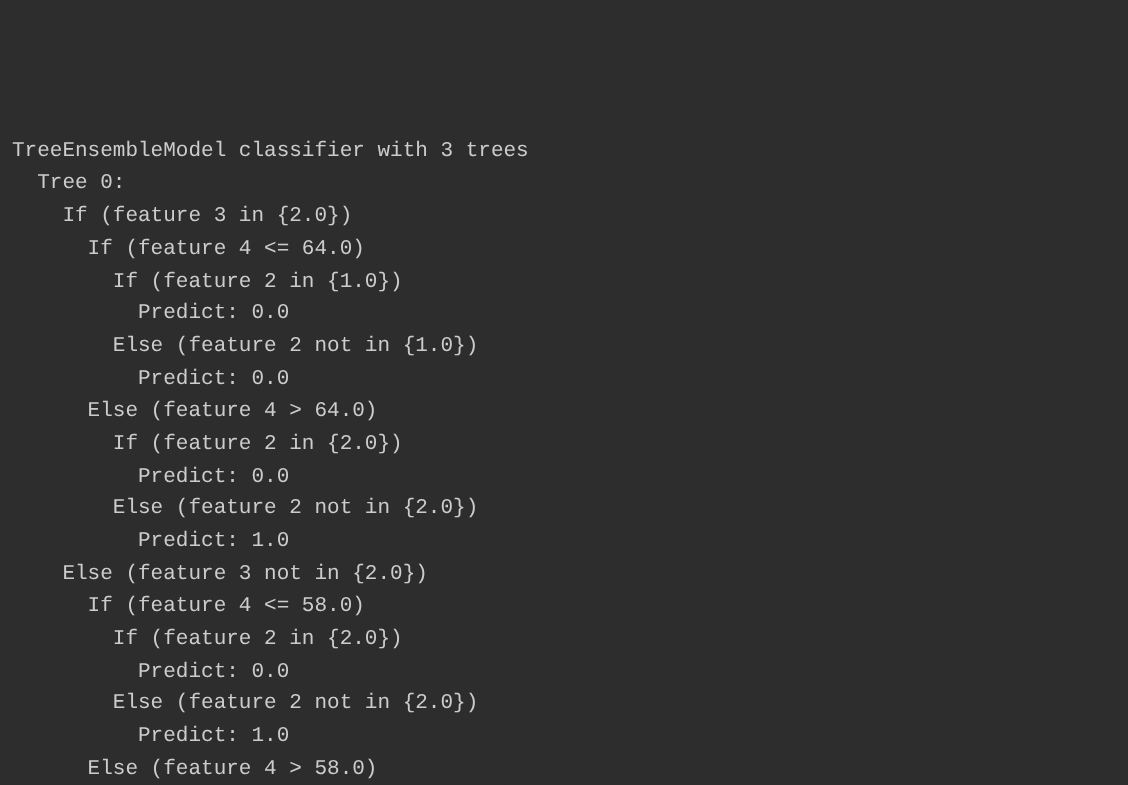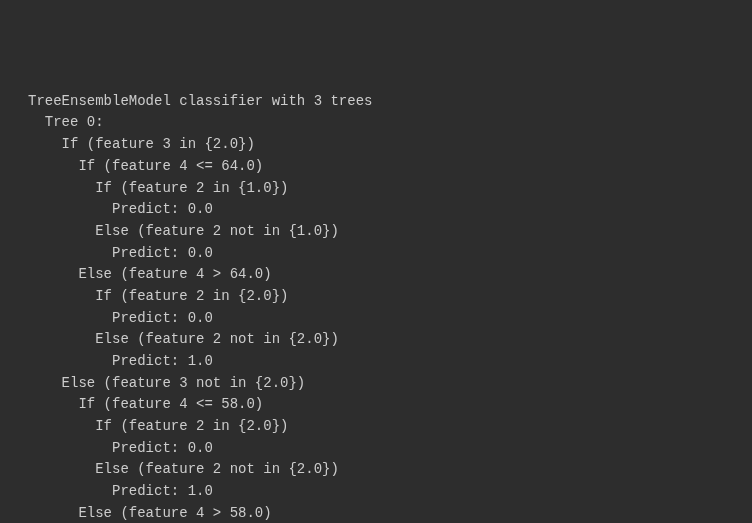--- a/index.html
+++ b/index.html
@@ -14,21 +14,20 @@
       font-size: 14px;
       line-height: 1.55;
       padding: 4px 8px;
       white-space: pre;
       width: 752px;
       height: 523px;
       overflow: hidden;
     }
     .output-line {
       display: block;
-      margin-left: 20px;
     }
   </style>
 </head>
 <body>
 
 
 
 <div id="console-container"><span class="output-line">TreeEnsembleModel classifier with 3 trees</span><span class="output-line"></span><span class="output-line">  Tree 0:</span><span class="output-line">    If (feature 3 in {2.0})</span><span class="output-line">      If (feature 4 &lt;= 64.0)</span><span class="output-line">        If (feature 2 in {1.0})</span><span class="output-line">          Predict: 0.0</span><span class="output-line">        Else (feature 2 not in {1.0})</span><span class="output-line">          Predict: 0.0</span><span class="output-line">      Else (feature 4 &gt; 64.0)</span><span class="output-line">        If (feature 2 in {2.0})</span><span class="output-line">          Predict: 0.0</span><span class="output-line">        Else (feature 2 not in {2.0})</span><span class="output-line">          Predict: 1.0</span><span class="output-line">    Else (feature 3 not in {2.0})</span><span class="output-line">      If (feature 4 &lt;= 58.0)</span><span class="output-line">        If (feature 2 in {2.0})</span><span class="output-line">          Predict: 0.0</span><span class="output-line">        Else (feature 2 not in {2.0})</span><span class="output-line">          Predict: 1.0</span><span class="output-line">      Else (feature 4 &gt; 58.0)</span></div>
 
 

